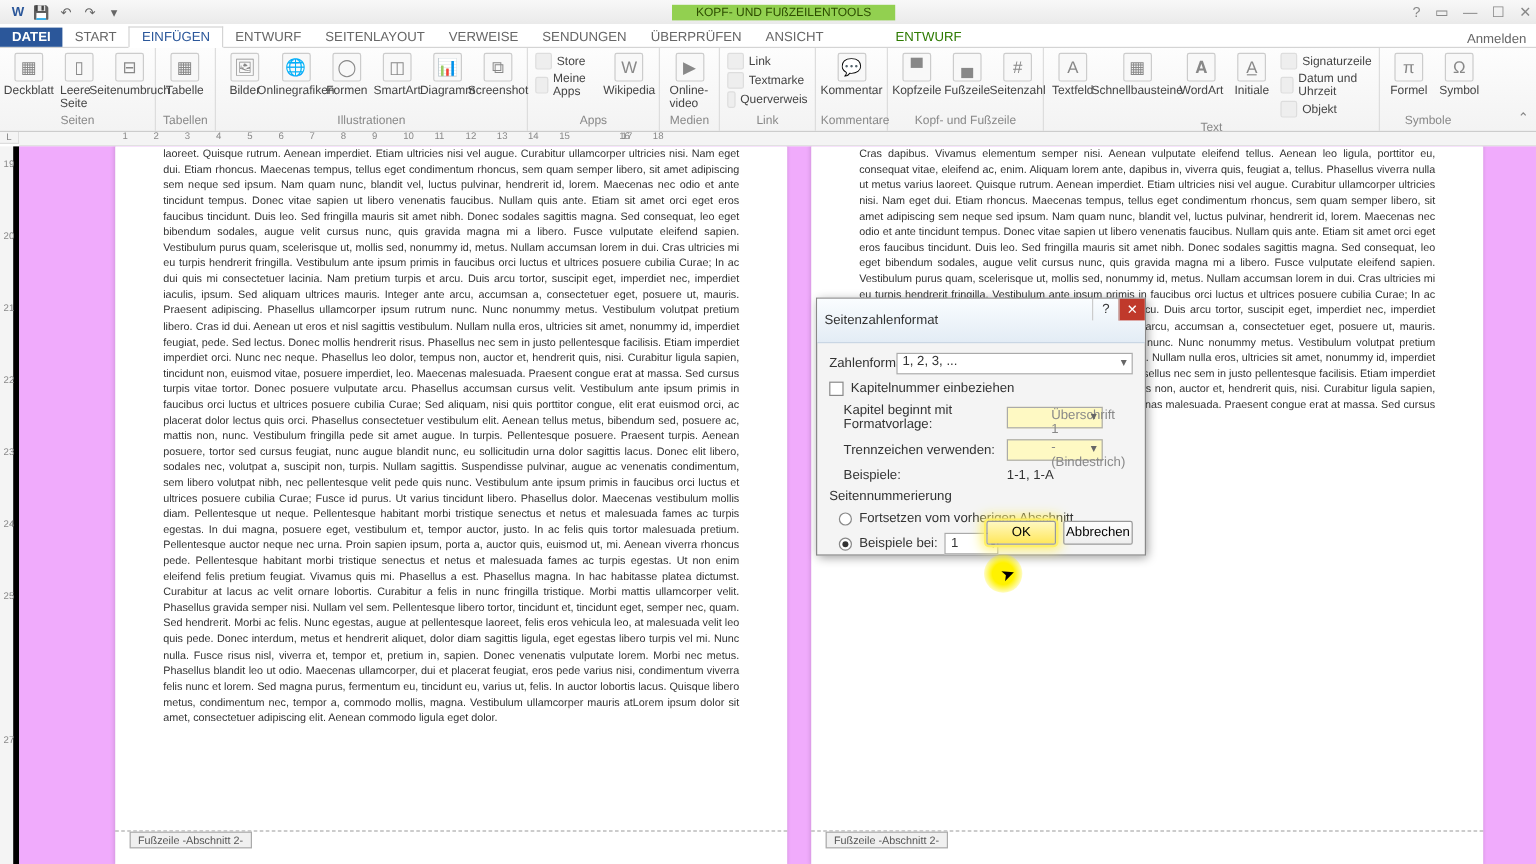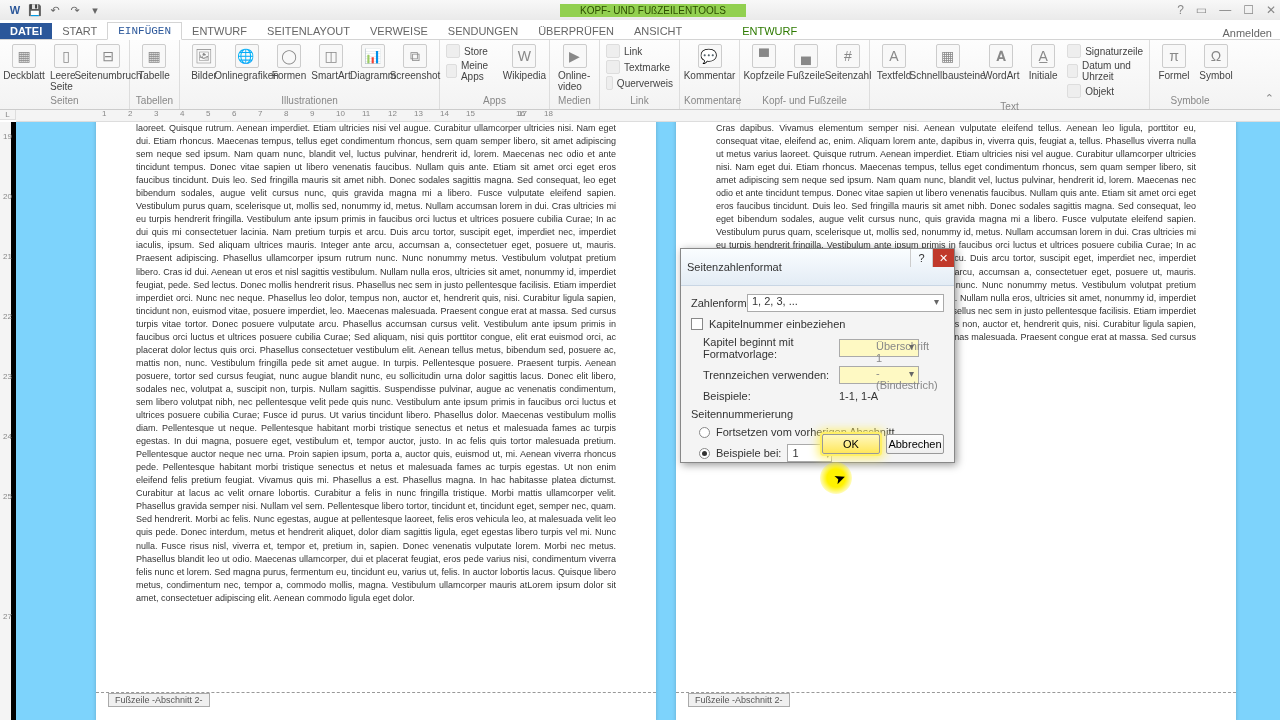--- a/index.html
+++ b/index.html
@@ -10,21 +10,21 @@
 .qa-toolbar { display:flex; gap:6px; padding:0 8px; align-items:center; }
 .qa-icon { width:14px; height:14px; display:flex; align-items:center; justify-content:center; color:#666; font-size:11px; }
 .title-center { position:absolute; left:50%; transform:translateX(-50%); color:#888; font-size:11px; }
 .title-ctx { position:absolute; left:45%; background:#92d050; color:#2d4d00; padding:1px 20px; font-size:10px; }
 .win-controls { position:absolute; right:4px; display:flex; gap:12px; color:#888; font-size:12px; }
 
 
 .menu-tabs { height:20px; background:#fff; display:flex; align-items:flex-end; border-bottom:1px solid #d4d4d4; position:relative; }
 .tab { padding:2px 10px; font-size:11px; color:#666; cursor:pointer; }
 .tab.file { background:#2b579a; color:#fff; font-weight:bold; }
-.tab.active { background:#fff; border:1px solid #d4d4d4; border-bottom:1px solid #fff; margin-bottom:-1px; color:#2b579a;font-family:Liberation Mono, monospace; }
+.tab.active { background:#fff; border:1px solid #d4d4d4; border-bottom:1px solid #fff; margin-bottom:-1px; color:#2b579a; }
 .tab.ctx { color:#2d7a00; }
 .signin { position:absolute; right:8px; font-size:11px; color:#666; }
 
 
 .ribbon { height:70px; background:linear-gradient(#fdfdfd,#f3f3f3); border-bottom:1px solid #ccc; display:flex; position:relative; }
 .rgroup { border-right:1px solid #ddd; display:flex; flex-direction:column; justify-content:space-between; padding:2px 4px; }
 .rgroup-items { display:flex; gap:2px; flex:1; align-items:flex-start; }
 .rgroup-label { text-align:center; font-size:10px; color:#888; padding:1px 0; }
 .ritem { display:flex; flex-direction:column; align-items:center; padding:2px 4px; font-size:10px; color:#444; gap:2px; min-width:40px; }
 .ritem-icon { width:24px; height:24px; border:1px solid #ccc; border-radius:2px; background:#f8f8f8; display:flex; align-items:center; justify-content:center; font-size:14px; color:#888; }
@@ -34,21 +34,21 @@
 .ribbon-collapse { position:absolute; right:6px; bottom:4px; color:#888; font-size:11px; }
 
 
 .ruler-corner { position:absolute; left:0; top:110px; width:16px; height:10px; background:#f4f4f4; border-right:1px solid #ddd; border-bottom:1px solid #ddd; font-size:8px; color:#888; text-align:center; }
 .ruler-h { position:absolute; left:16px; right:0; top:110px; height:12px; background:#f4f4f4; border-bottom:1px solid #ddd; font-size:8px; color:#888; display:flex; align-items:center; overflow:hidden; }
 .ruler-num { position:absolute; top:-1px; font-size:8px; color:#888; }
 .ruler-v { position:absolute; left:0; top:122px; width:16px; bottom:0; background:#f4f4f4; border-right:5px solid #000000; font-size:8px; color:#888; }
 .ruler-v-num { position:absolute; left:3px; font-size:8px; }
 
 
-.docarea { position:absolute; left:16px; top:122px; right:0; bottom:0; background:#7dd3fc; overflow:hidden; }
+.docarea { position:absolute; left:16px; top:122px; right:0; bottom:0; background:#f0abfc; overflow:hidden; }
 .page { position:absolute; background:#fff; box-shadow:0 0 4px rgba(0,0,0,.2); }
 .page1 { left:80px; top:-20px; width:560px; height:620px; }
 .page2 { left:660px; top:-20px; width:560px; height:620px; }
 .body-text { padding:20px 40px; font-size:9px; line-height:1.45; color:#333; text-align:justify; hyphens:auto; overflow:hidden; height:560px; }
 .footer-zone { position:absolute; bottom:0; left:0; right:0; height:30px; border-top:1px dashed #999; }
 .footer-tab { position:absolute; top:0; left:12px; background:#f0f0f0; border:1px solid #aaa; padding:1px 6px; font-size:9px; color:#555; }
 
 
 .dialog-shadow { position:absolute; left:680px; top:248px; width:275px; height:215px; box-shadow:2px 2px 8px rgba(0,0,0,.4); background:#f4f4f4; border:1px solid #888; z-index:50; }
 .dlg-title { height:37px; background:linear-gradient(#fafdff,#e3ecf5); display:flex; align-items:center; padding:0 6px; font-size:11px; color:#333; position:relative; border-bottom:1px solid #c9d6e4;}

